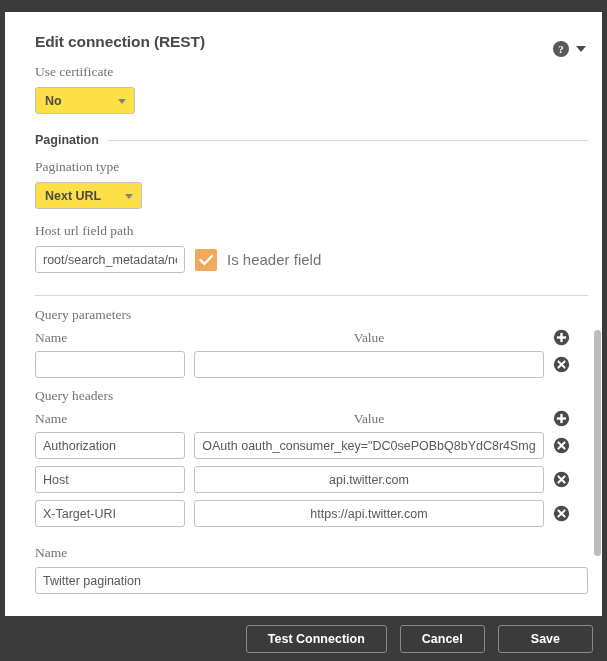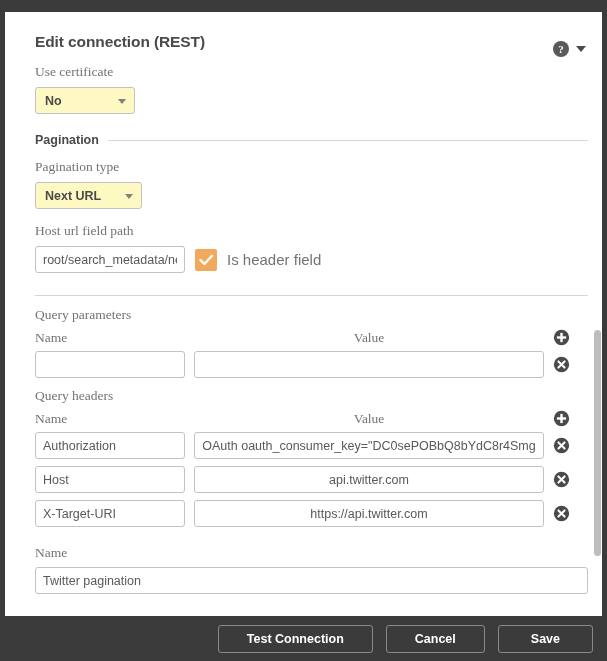--- a/index.html
+++ b/index.html
@@ -92,21 +92,21 @@
     padding: 0;
     line-height: 16px;
     font-family: Liberation Serif, serif;
   }
 
   .sel {
     appearance: none;
     -webkit-appearance: none;
     border: 1px solid #c2c2c2;
     border-radius: 3px;
-    background: #fef9c3;
+    background: #fde047;
     font-family: "Liberation Sans", sans-serif;
     font-size: 12.5px;
     font-weight: bold;
     color: #4a4a4a;
     height: 27px;
     padding: 0 22px 0 9px;
     box-sizing: border-box;
     cursor: pointer;
     outline: none;
   }
@@ -208,21 +208,21 @@
   }
   .btn {
     background: transparent;
     border: 1px solid #8a8a8a;
     border-radius: 3px;
     color: #ffffff;
     font-family: "Liberation Sans", sans-serif;
     font-size: 12.5px;
     font-weight: bold;
     height: 28px;
-    padding: 0 28px;
+    padding: 0 21px;
     cursor: pointer;
     white-space: nowrap;
   }
 
   
   .scrollbar-track {
     position: absolute;
     right: 0px;
     top: 12px;
     width: 8px;

